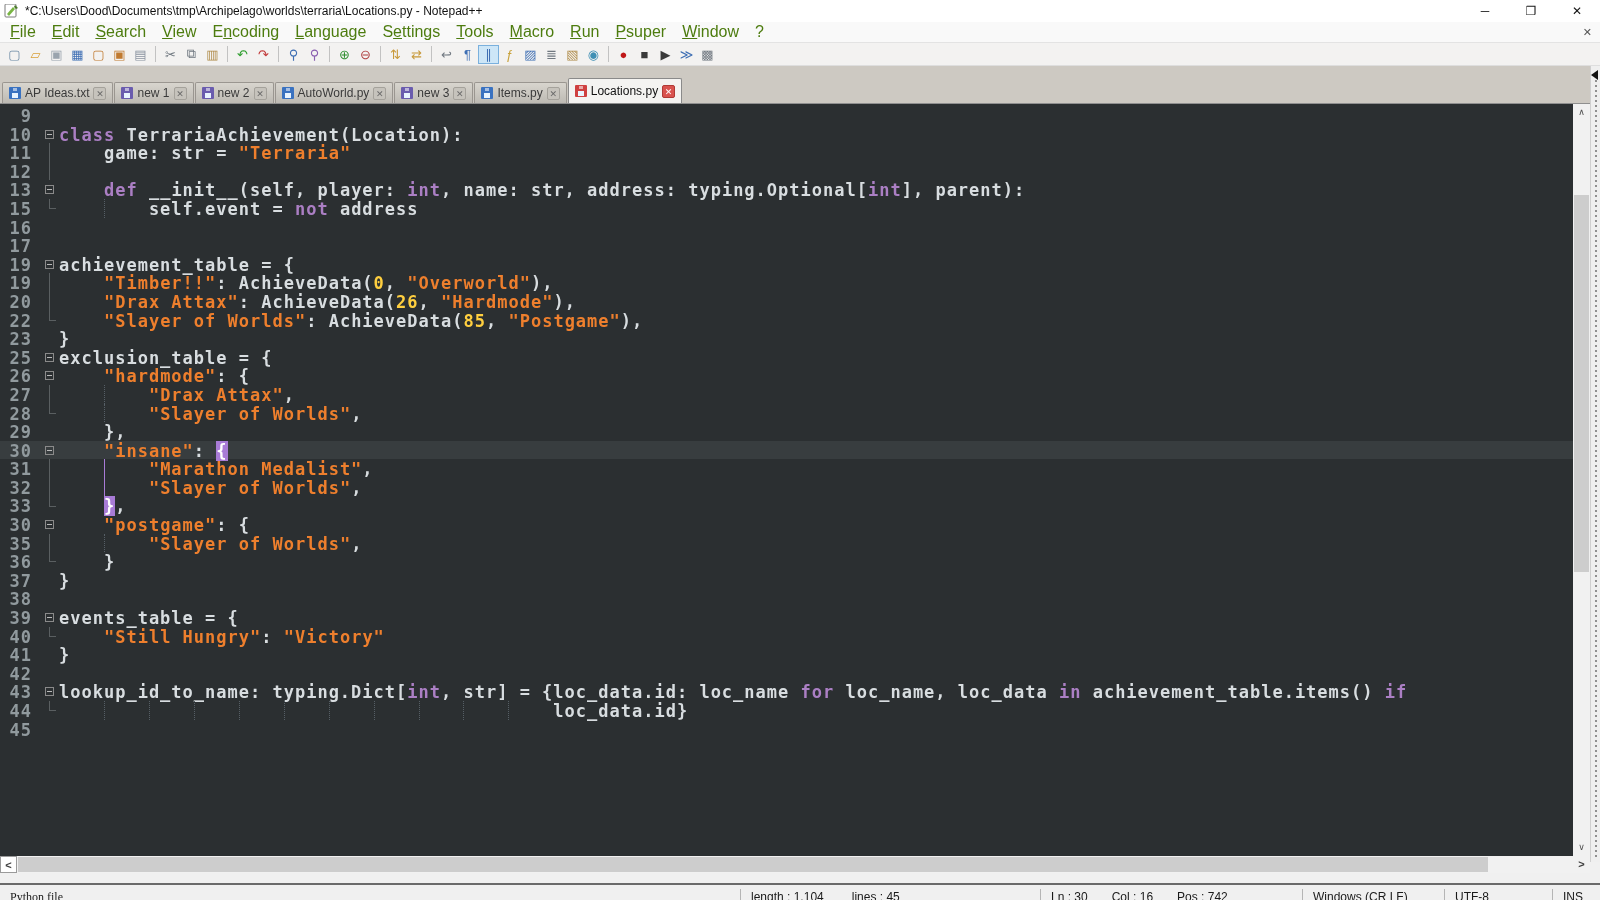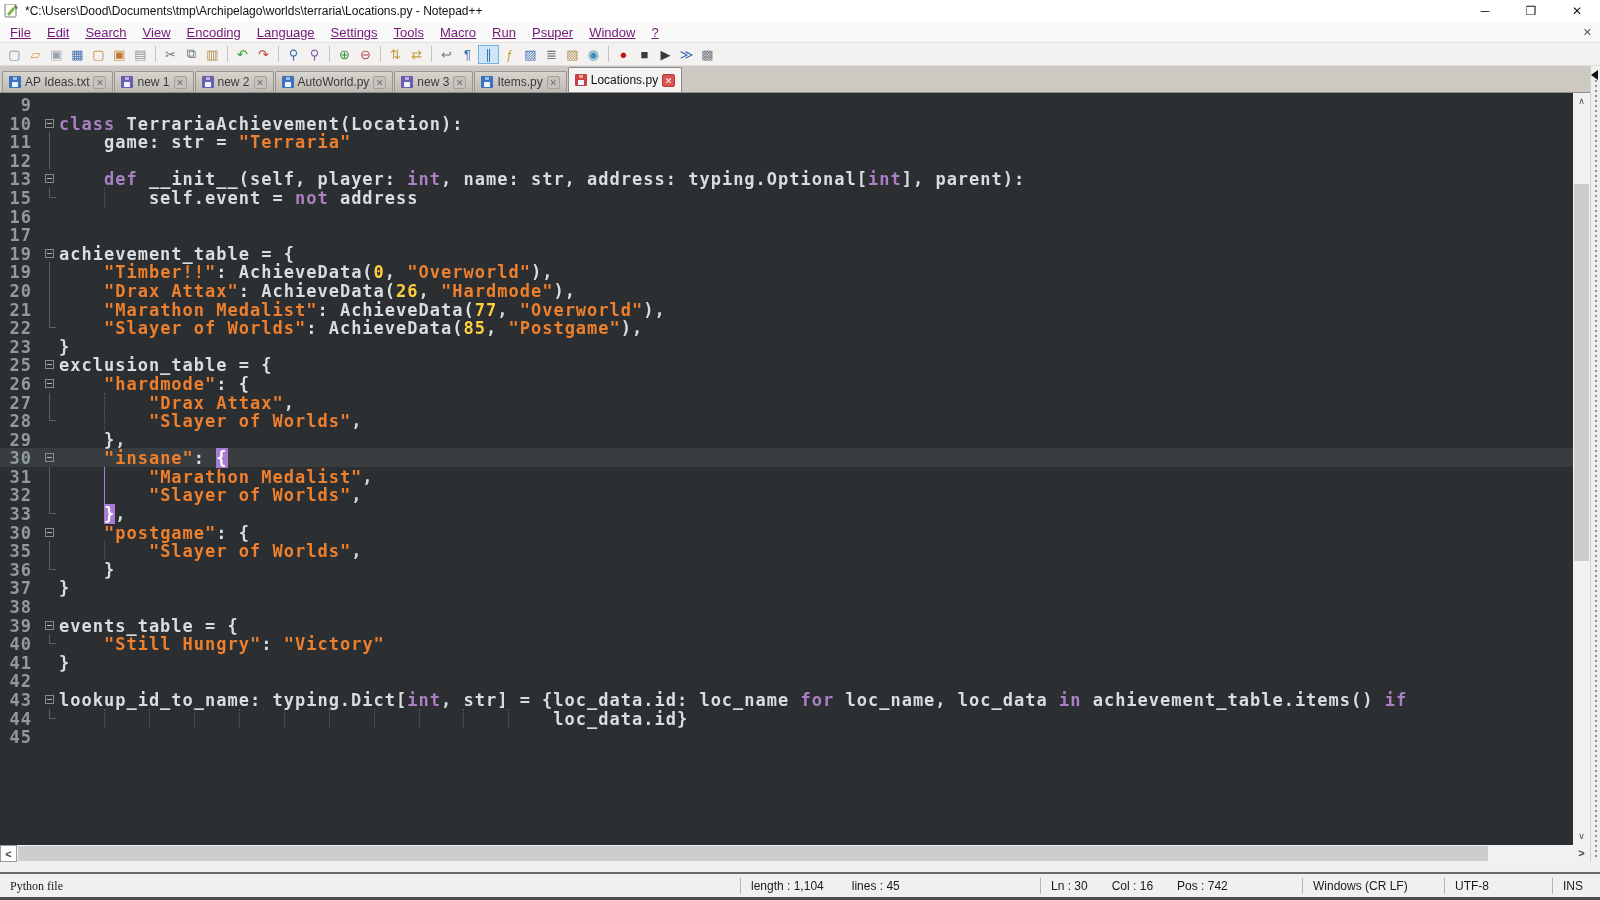--- a/index.html
+++ b/index.html
@@ -8,32 +8,32 @@
 
   
   .titlebar { height:22px; background:#ffffff; display:flex; align-items:center; }
   .appicon { width:16px; height:14px; margin:0 5px 0 4px; display:inline-block; }
   .title { font-size:12px; color:#111; flex:1; white-space:nowrap; }
   .winbtns { display:flex; height:22px; }
   .wbtn { width:46px; height:22px; text-align:center; line-height:22px; font-size:12px; color:#111; cursor:default; }
 
   
   .menubar { height:21px; background:#f9f9f9; display:flex; align-items:center; padding-left:2px; border-bottom:1px solid #e3e3e3; }
-  .menu-item { font-size:13px; color:#701a75; padding:2px 8px;text-decoration:underline; }
+  .menu-item { font-size:16px; color:#4d7c0f; padding:2px 8px; }
   .accel { text-decoration:underline; }
   .menu-x { margin-left:auto; margin-right:8px; font-size:11px; color:#555; }
 
   
   .toolbar { height:23px; background:#f3f2f1; display:flex; align-items:center; padding-left:4px; border-bottom:1px solid #dedede; }
   .tbtn { width:21px; height:19px; display:flex; align-items:center; justify-content:center; font-size:13px; border:1px solid transparent; }
   .tbtn.pressed { background:#cde6f7; border:1px solid #7ab0dd; }
   .tsep { width:1px; height:16px; background:#c2c2c2; margin:0 4px; }
 
   
-  .tabbar { height:26px; background:#cdc9c2; display:flex; align-items:flex-end; padding-left:2px; margin-right:10px; }
+  .tabbar { height:37px; background:#cdc9c2; display:flex; align-items:flex-end; padding-left:2px; margin-right:10px; }
   .tab { display:flex; align-items:center; gap:4px; height:21px; padding:0 6px; margin-right:1px;
          background:linear-gradient(#d8d5ce,#bdbab3); border:1px solid #9a9690; border-bottom:none;
          border-radius:2px 2px 0 0; font-size:12px; color:#3a3a3a; white-space:nowrap; }
   .tab.active { height:25px; background:#f4f3f1; color:#111; border-color:#8a8a8a; }
   .floppy { width:12px; height:12px; border-radius:1px; position:relative; display:inline-block; }
   .floppy::after { content:""; position:absolute; left:3px; bottom:1px; width:6px; height:5px; background:#e8f4ff; }
   .floppy::before { content:""; position:absolute; left:4px; top:1px; width:4px; height:3px; background:rgba(255,255,255,.55); }
   .floppy.saved { background:#3a72c0; }
   .floppy.new { background:#6a5cae; }
   .floppy.modified { background:#cf4040; }
@@ -335,27 +335,20 @@
         <span class="txt"><span class="tk-df">    </span><span class="tk-st">"Timber!!"</span><span class="tk-df">: AchieveData(</span><span class="tk-nu">0</span><span class="tk-df">, </span><span class="tk-st">"Overworld"</span><span class="tk-df">),</span></span>
       </div>
       <div class="line">
         <span class="ln">20</span>
         <span class="foldcol">
           <span class="fv"></span>
         </span>
         <span class="txt"><span class="tk-df">    </span><span class="tk-st">"Drax Attax"</span><span class="tk-df">: AchieveData(</span><span class="tk-nu">26</span><span class="tk-df">, </span><span class="tk-st">"Hardmode"</span><span class="tk-df">),</span></span>
       </div>
       <div class="line">
-        <span class="ln">21</span>
-        <span class="foldcol">
-          <span class="fv"></span>
-        </span>
-        <span class="txt"><span class="tk-df">    </span><span class="tk-st">"Marathon Medalist"</span><span class="tk-df">: AchieveData(</span><span class="tk-nu">77</span><span class="tk-df">, </span><span class="tk-st">"Overworld"</span><span class="tk-df">),</span></span>
-      </div>
-      <div class="line">
         <span class="ln">22</span>
         <span class="foldcol">
           <span class="fc"></span>
         </span>
         <span class="txt"><span class="tk-df">    </span><span class="tk-st">"Slayer of Worlds"</span><span class="tk-df">: AchieveData(</span><span class="tk-nu">85</span><span class="tk-df">, </span><span class="tk-st">"Postgame"</span><span class="tk-df">),</span></span>
       </div>
       <div class="line">
         <span class="ln">23</span>
         <span class="foldcol"></span>
         <span class="txt"><span class="tk-df">}</span></span>

